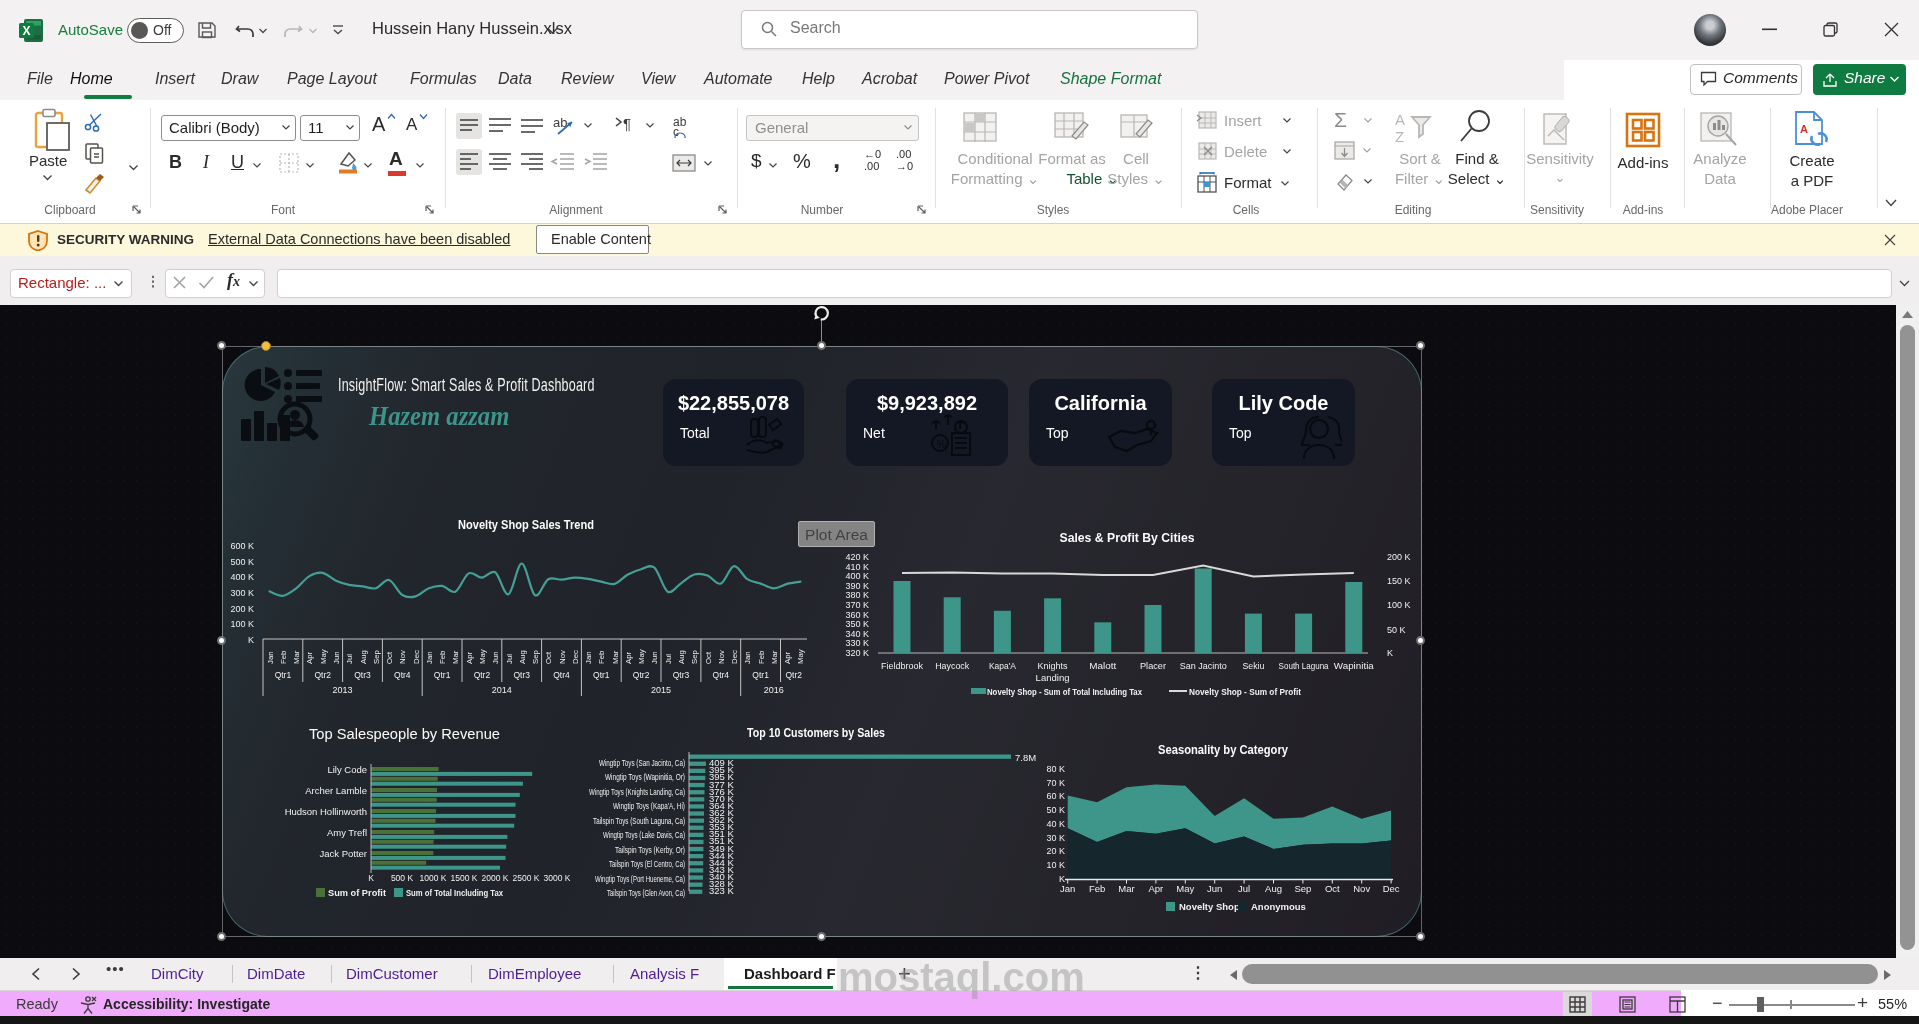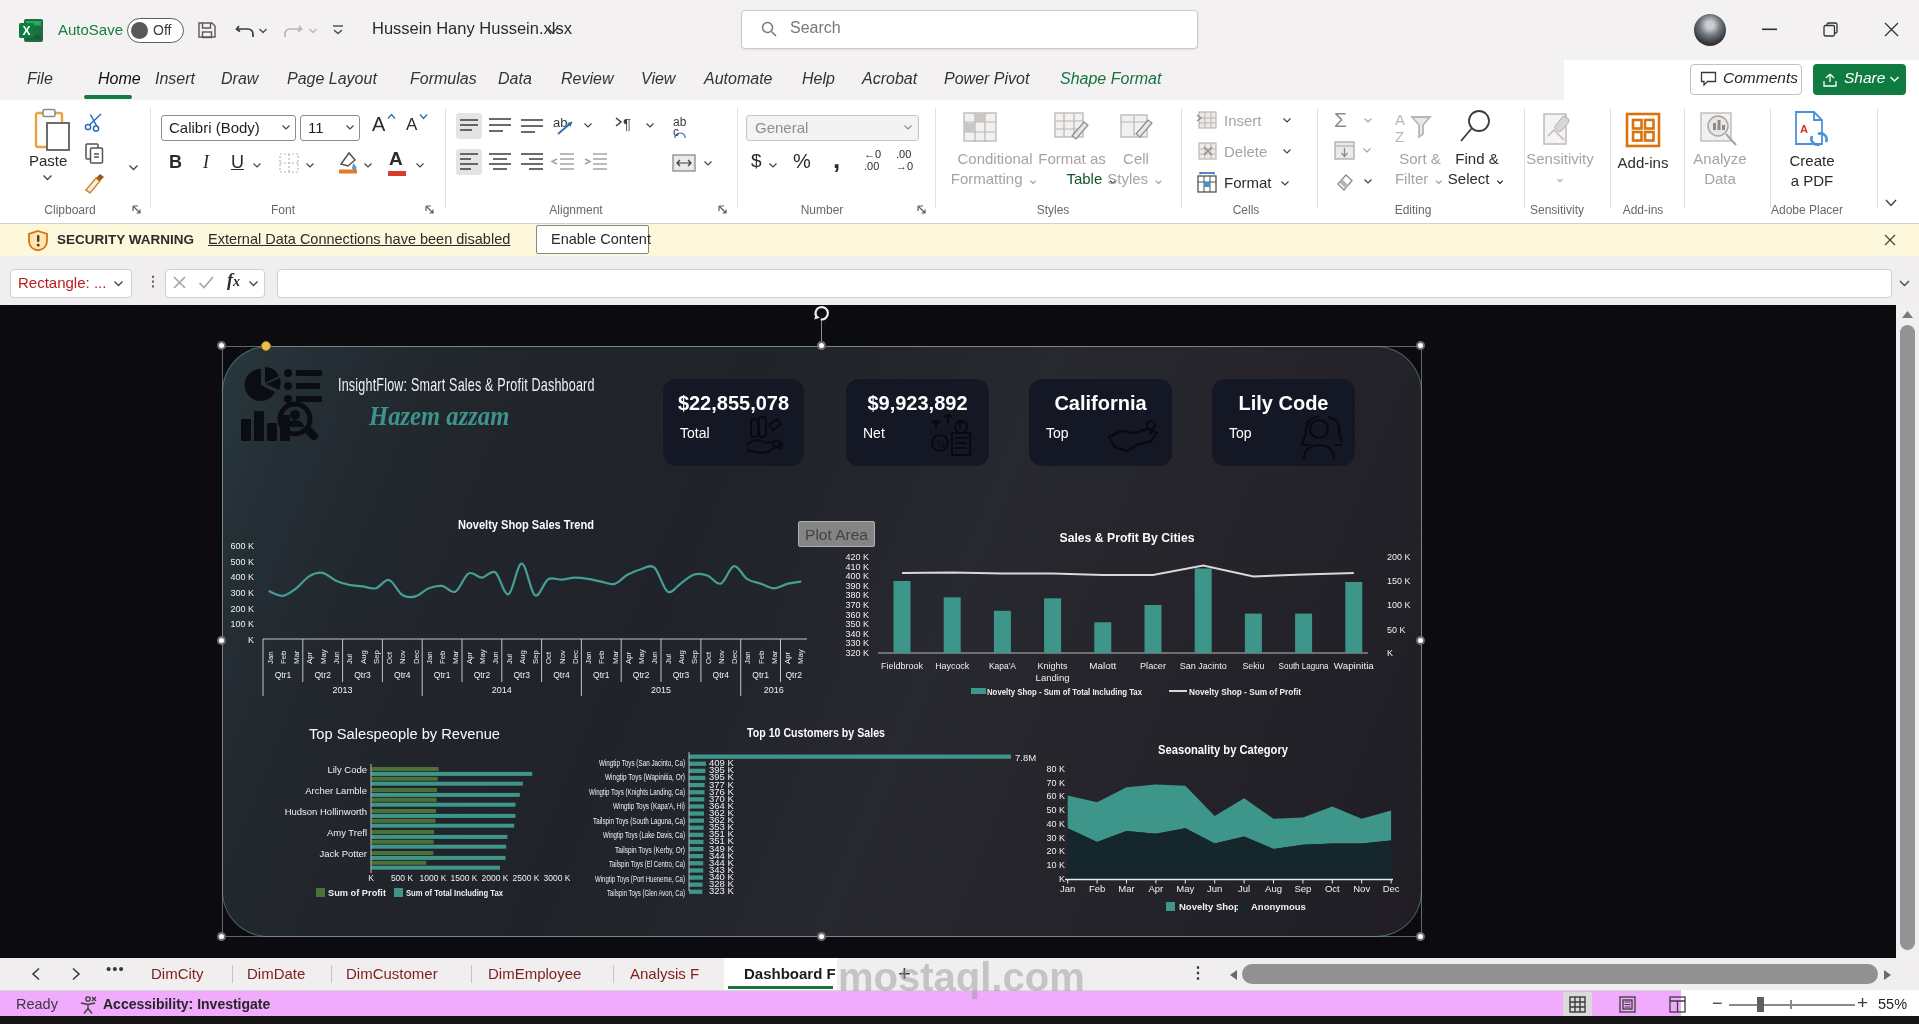--- a/index.html
+++ b/index.html
@@ -22,21 +22,21 @@
   background-size:13px 13px; }
 #dash { left:222px; top:346px; width:1200px; height:591px; border-radius:46px;
   background:linear-gradient(112deg,#29383e 0%,#243036 6%,#22272d 16%,#202329 38%,#282830 58%,#242329 80%,#201e24 100%);
   border:1px solid rgba(95,170,165,0.5); }
 .handle { position:absolute; width:9px; height:9px; border-radius:50%; background:#fff; border:2px solid #6f6f6f; }
 .kpi { position:absolute; top:32px; height:87px; background:#141824; border-radius:13px; }
 .kv { position:absolute; top:13px; width:100%; text-align:center; font-size:20px; font-weight:bold; color:#fff; }
 .kl { position:absolute; left:17px; top:46px; font-size:14px; color:#fff; }
 
 #tabbar { left:0; top:958px; width:1919px; height:32px; background:#f0eeee; }
-.stab { position:absolute; top:0; height:32px; line-height:32px; font-size:15px; color:#7f1d1d; padding:0 16px; }
+.stab { position:absolute; top:0; height:32px; line-height:32px; font-size:15px; color:#4c1d95; padding:0 16px; }
 #statusbar { left:0; top:990px; width:1681px; height:26px; background:#f0abfc; border-top:1px solid #d8d6d6; }
 #vscroll { left:1896px; top:305px; width:23px; height:685px; background:#f0f0f0; }
 svg text { font-family:"Liberation Sans",sans-serif; }
 </style>
 </head>
 <body>
 <div id="page">
   <div class="abs" id="titlebar">
     <svg class="abs" style="left:19px;top:18px" width="25" height="25" viewBox="0 0 25 25">
       <rect x="5" y="1" width="19" height="23" rx="2" fill="#1d6e43"></rect>
@@ -89,21 +89,21 @@
     <svg class="abs" style="left:1823px;top:22px" width="15" height="15" viewBox="0 0 15 15" fill="none" stroke="#333" stroke-width="1.3">
       <rect x="1" y="3.5" width="10.5" height="10.5" rx="1.5"></rect>
         <path d="M4 3.5 v-1 a1.5 1.5 0 0 1 1.5 -1.5 h7 a1.5 1.5 0 0 1 1.5 1.5 v7 a1.5 1.5 0 0 1 -1.5 1.5 h-1"></path>
     </svg>
     <svg class="abs" style="left:1884px;top:22px" width="15" height="15" viewBox="0 0 15 15" stroke="#333" stroke-width="1.3">
         <path d="M1 1 L14 14 M14 1 L1 14"></path>
       </svg>
   </div>
   <div class="abs" id="menubar">
     <span class="mtab" style="left:27px">File</span>
-    <span class="mtab" style="left:98px;color:#0f0f0f">Home</span>
+    <span class="mtab" style="left:70px;color:#0f0f0f">Home</span>
     <span class="abs" style="left:84px;top:35px;width:48px;height:4px;background:#127d42;border-radius:2px"></span>
     <span class="mtab" style="left:155px">Insert</span>
     <span class="mtab" style="left:221px">Draw</span>
     <span class="mtab" style="left:287px">Page Layout</span>
     <span class="mtab" style="left:410px">Formulas</span>
     <span class="mtab" style="left:498px">Data</span>
     <span class="mtab" style="left:561px">Review</span>
     <span class="mtab" style="left:641px">View</span>
     <span class="mtab" style="left:704px">Automate</span>
     <span class="mtab" style="left:802px">Help</span>
@@ -508,21 +508,21 @@
       <div class="kv">$22,855,078</div>
         <div class="kl">Total</div>
       <svg class="abs" style="left:80px;top:36px" width="48" height="44" viewBox="0 0 48 44" fill="none" stroke="#070b10" stroke-width="2">
         <rect x="8" y="4" width="7" height="18" rx="3"></rect>
           <rect x="16" y="2" width="7" height="20" rx="3"></rect>
         <path d="M26 10 l8 -6 l4 5 l-8 6z"></path>
           <path d="M4 30 c6 -6 14 -6 20 -2 l10 -2 a3 3 0 0 1 2 5 l-12 6 c-6 2 -12 0 -20 -2"></path>
         <rect x="30" y="26" width="9" height="6" rx="2" transform="rotate(25 34 29)"></rect>
       </svg>
     </div>
-    <div class="kpi" style="left:623px;width:143px">
+    <div class="kpi" style="left:623px;width:162px">
       <div class="kv">$9,923,892</div>
         <div class="kl">Net</div>
       <svg class="abs" style="left:82px;top:34px" width="50" height="46" viewBox="0 0 50 46" fill="none" stroke="#070b10" stroke-width="2">
         <path d="M8 16 v-8 l-4 2 m4 -2 l4 2"></path>
           <path d="M20 12 v-10 l-4 2 m4 -2 l4 2"></path>
           <path d="M32 16 v-8 l-4 2 m4 -2 l4 2"></path>
         <circle cx="12" cy="30" r="8"></circle>
           <text x="8.5" y="34.5" font-size="11" fill="#070b10" stroke="none">%</text>
         <rect x="24" y="20" width="18" height="22"></rect>
           <path d="M27 25 h12 M27 30 h12 M27 35 h12"></path>

